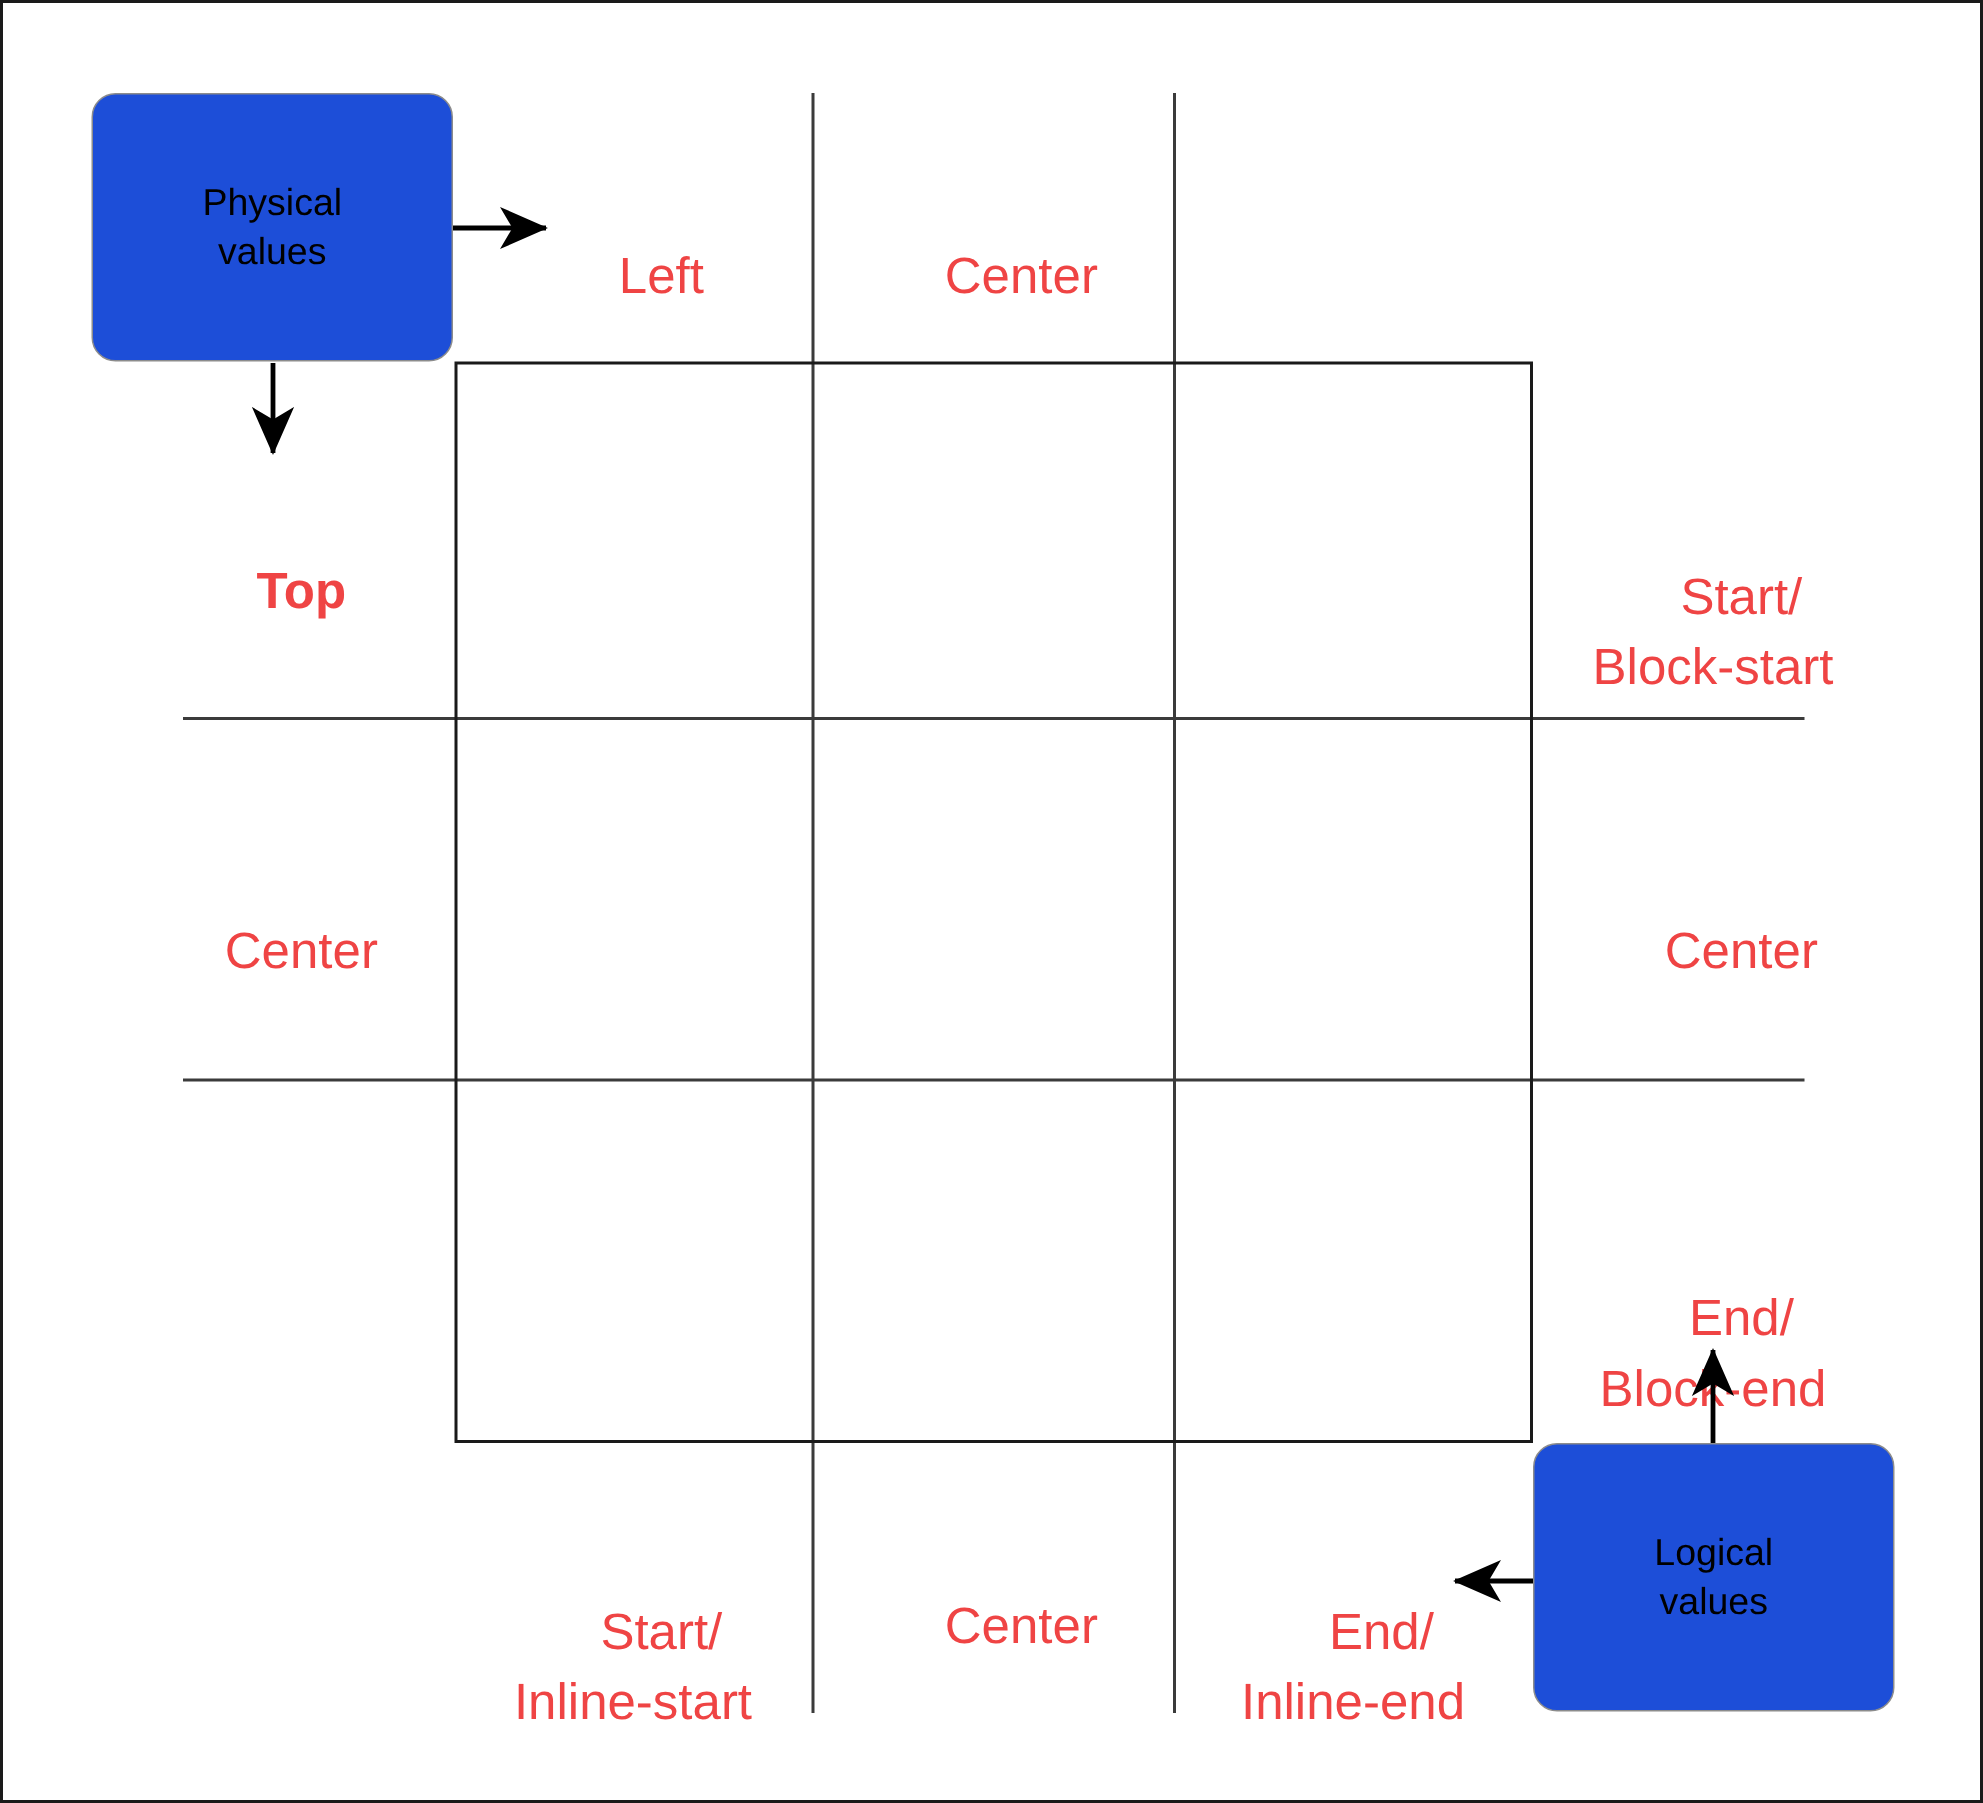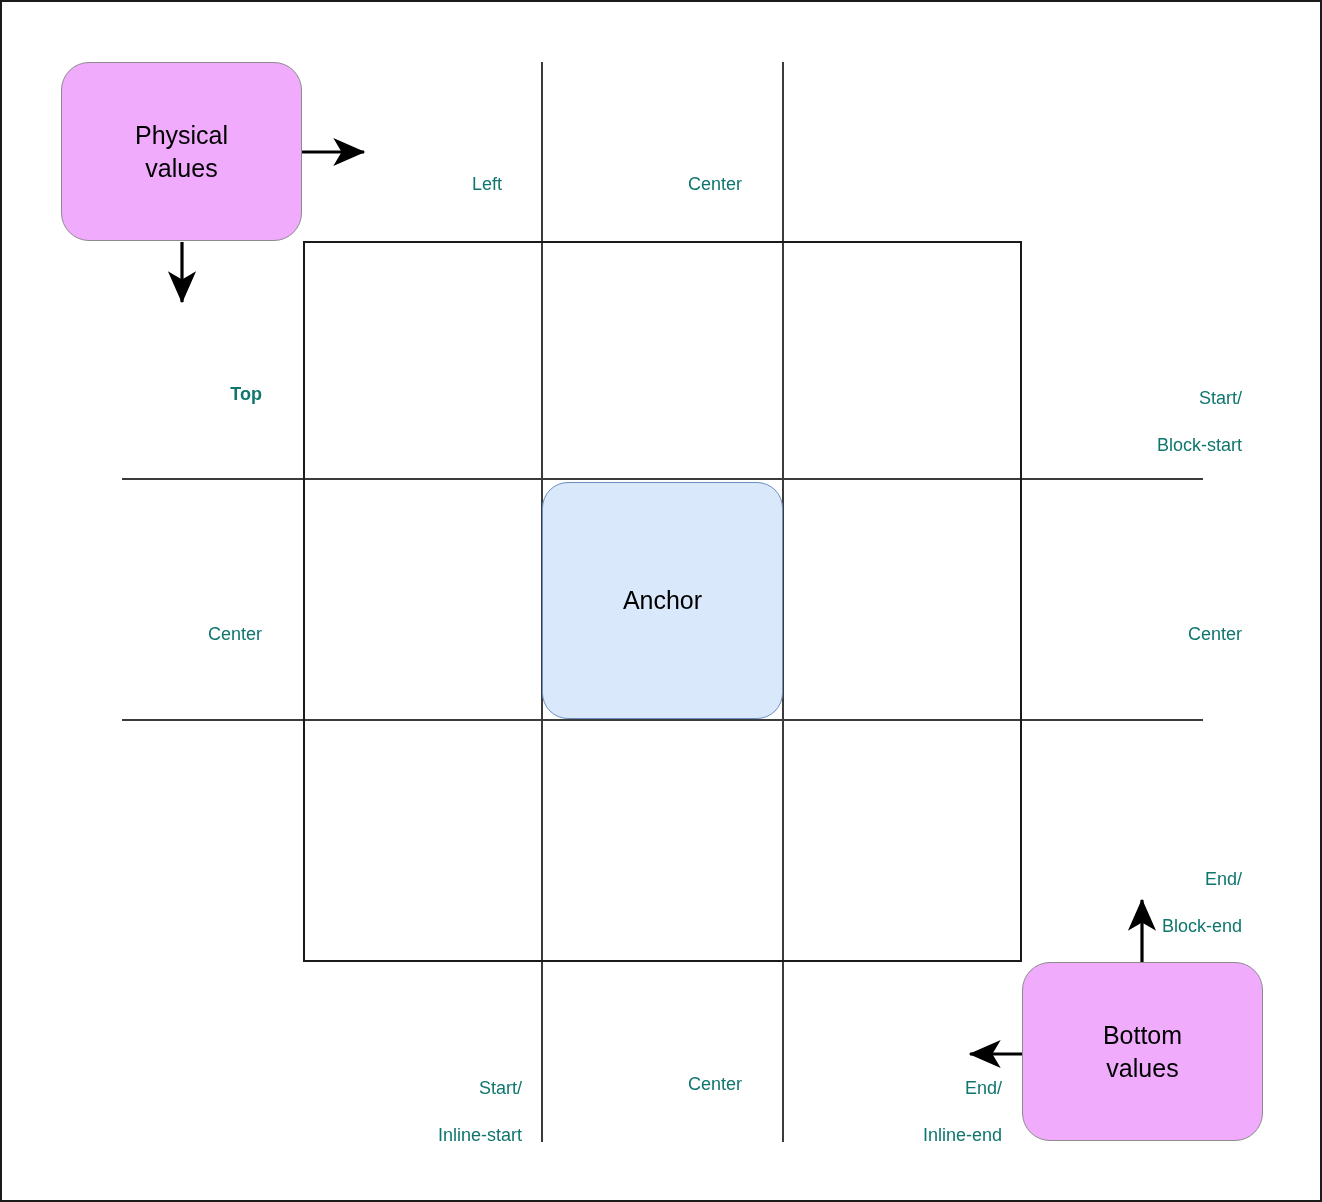--- a/index.html
+++ b/index.html
@@ -16,35 +16,35 @@
     border: 2px solid #1a1a1a;
     box-sizing: border-box;
     overflow: hidden;
     font-family: "Liberation Sans", sans-serif;
     color: #000000;
   }
 
   
   .lbl {
     position: absolute;
-    font-size: 18px;
+    font-size: 34px;
     line-height: 33px;
-    color: #0f766e;
-    text-align: right;
+    color: #ef4444;
+    text-align: center;
     white-space: pre;
     user-select: none;
   }
   .lbl.two-line { line-height: 47px; }
 
   
   .callout {
     position: absolute;
-    background: #f0abfc;
+    background: #1d4ed8;
     border: 1.4px solid #8c8c8c;
-    border-radius: 28px;
+    border-radius: 16px;
     display: flex;
     align-items: center;
     justify-content: center;
     text-align: center;
     font-size: 25px;
     line-height: 33px;
     color: #000000;
     box-sizing: border-box;
     white-space: pre;
   }
@@ -98,31 +98,28 @@
 
 <div id="canvas">
 
   <div class="vline" style="left:539px; top:60px; height:1080px;"></div>
   <div class="vline" style="left:780px; top:60px; height:1080px;"></div>
   <div class="hline" style="left:120px; top:476px; width:1081px;"></div>
   <div class="hline" style="left:120px; top:717px; width:1081px;"></div>
 
   <div class="inner-rect" style="left:301px; top:239px; width:719px; height:721px;"></div>
 
-  <div class="anchor-box" style="left:540px; top:480px; width:241px; height:237px;">
-    <span>Anchor</span>
-  </div>
 
   <div class="callout" style="left:59px; top:60px; width:241px; height:179px;">
     <span>Physical
 values</span>
   </div>
 
   <div class="callout" style="left:1020px; top:960px; width:241px; height:179px;">
-    <span>Bottom
+    <span>Logical
 values</span>
   </div>
 
   <div class="lbl" style="left:340px; top:133px; width:160px;">
     <span>Left</span>
   </div>
   <div class="lbl" style="left:580px; top:133px; width:160px;">
     <span>Center</span>
   </div>
 

